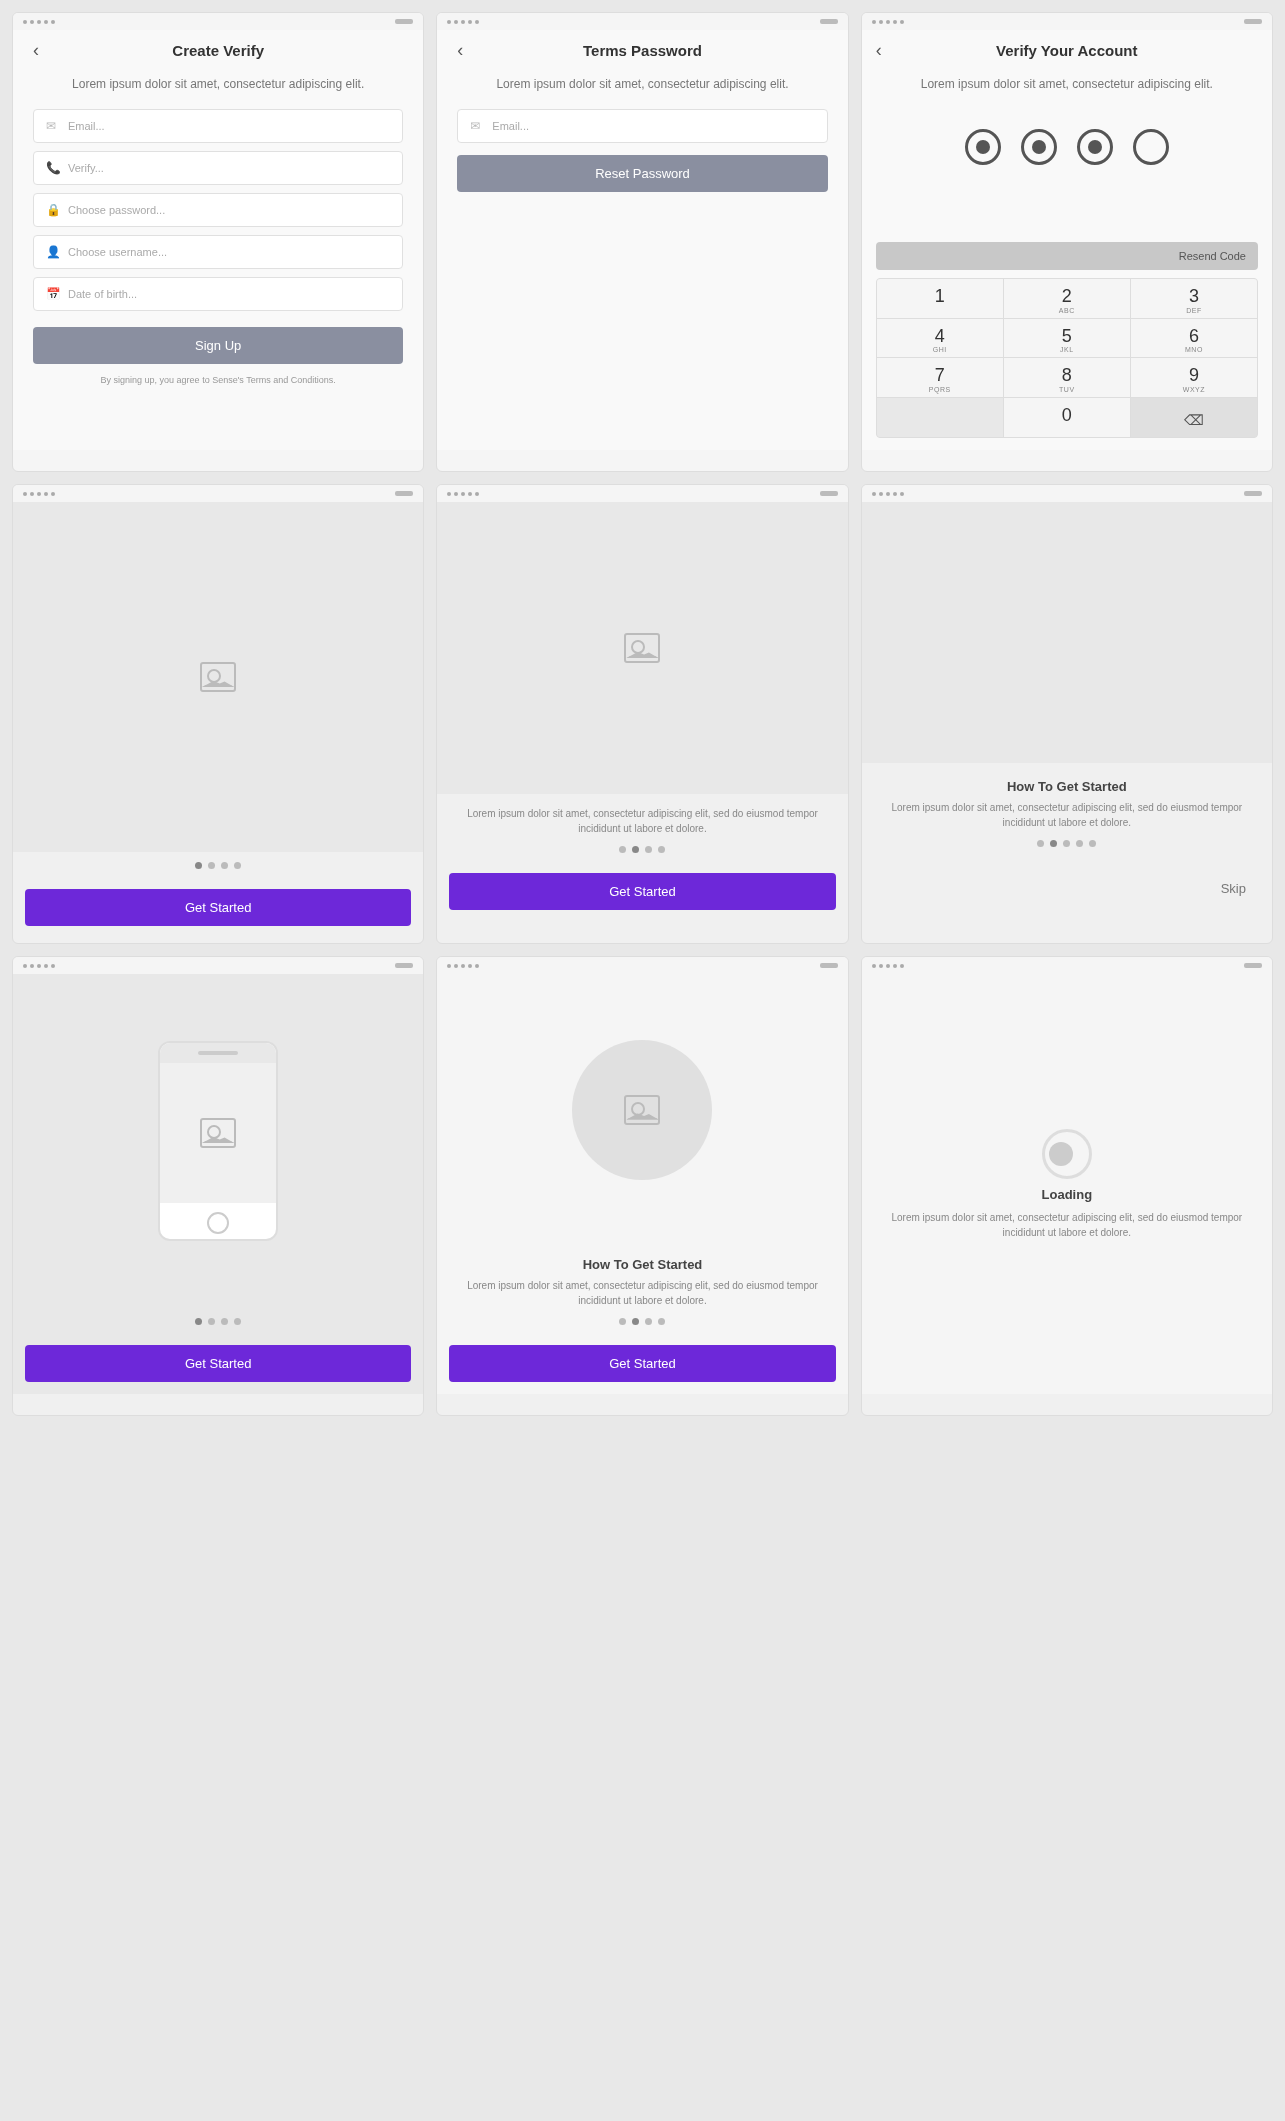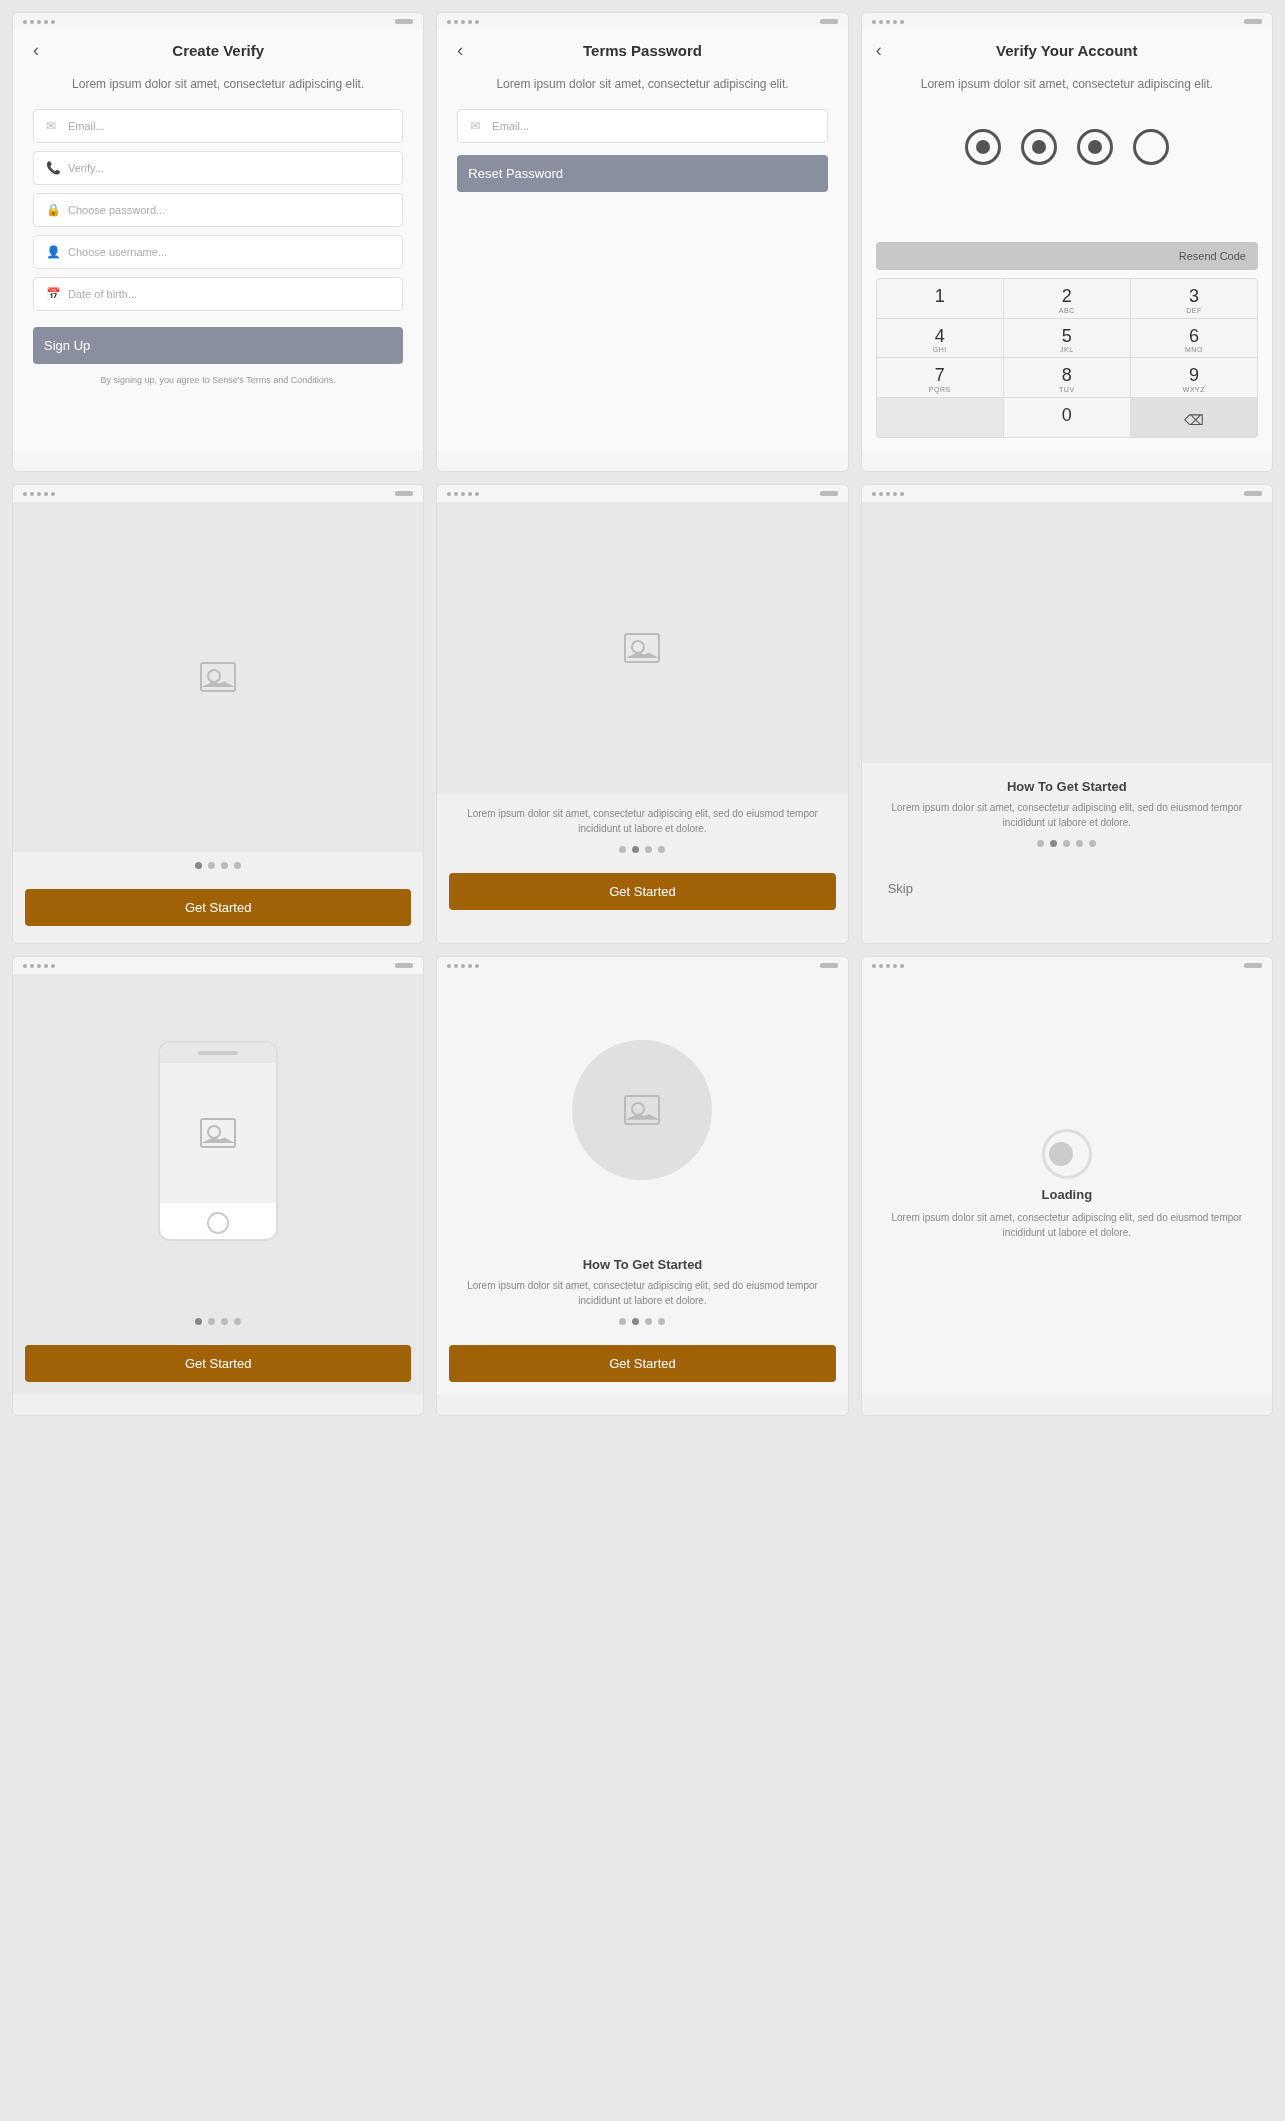--- a/index.html
+++ b/index.html
@@ -93,21 +93,21 @@
       width: 14px;
     }
     .btn-primary {
       background: #8a8fa0;
       color: #fff;
       border: none;
       border-radius: 4px;
       padding: 11px;
       font-size: 13px;
       font-weight: 500;
-      text-align: left;
+      text-align: center;
       margin-top: 8px;
       cursor: pointer;
       width: 100%;
     }
     .terms-text {
       font-size: 9px;
       color: #999;
       text-align: center;
       margin-top: 10px;
       line-height: 1.5;
@@ -244,34 +244,34 @@
     .onboard-desc {
       font-size: 10px;
       color: #888;
       text-align: center;
       line-height: 1.5;
     }
     .onboard-bottom {
       padding: 10px 12px 12px;
     }
     .btn-get-started {
-      background: #a16207;
+      background: #6d28d9;
       color: #fff;
       border: none;
       border-radius: 4px;
       padding: 11px;
       font-size: 13px;
       font-weight: 500;
       text-align: center;
       cursor: pointer;
       width: 100%;
       display: block;
     }
     .skip-link {
-      text-align: left;
+      text-align: right;
       color: #777;
       font-size: 13px;
       cursor: pointer;
       padding: 14px;
     }
 
     
     .phone-inner-mockup {
       background: #fff;
       border: 2px solid #ddd;

